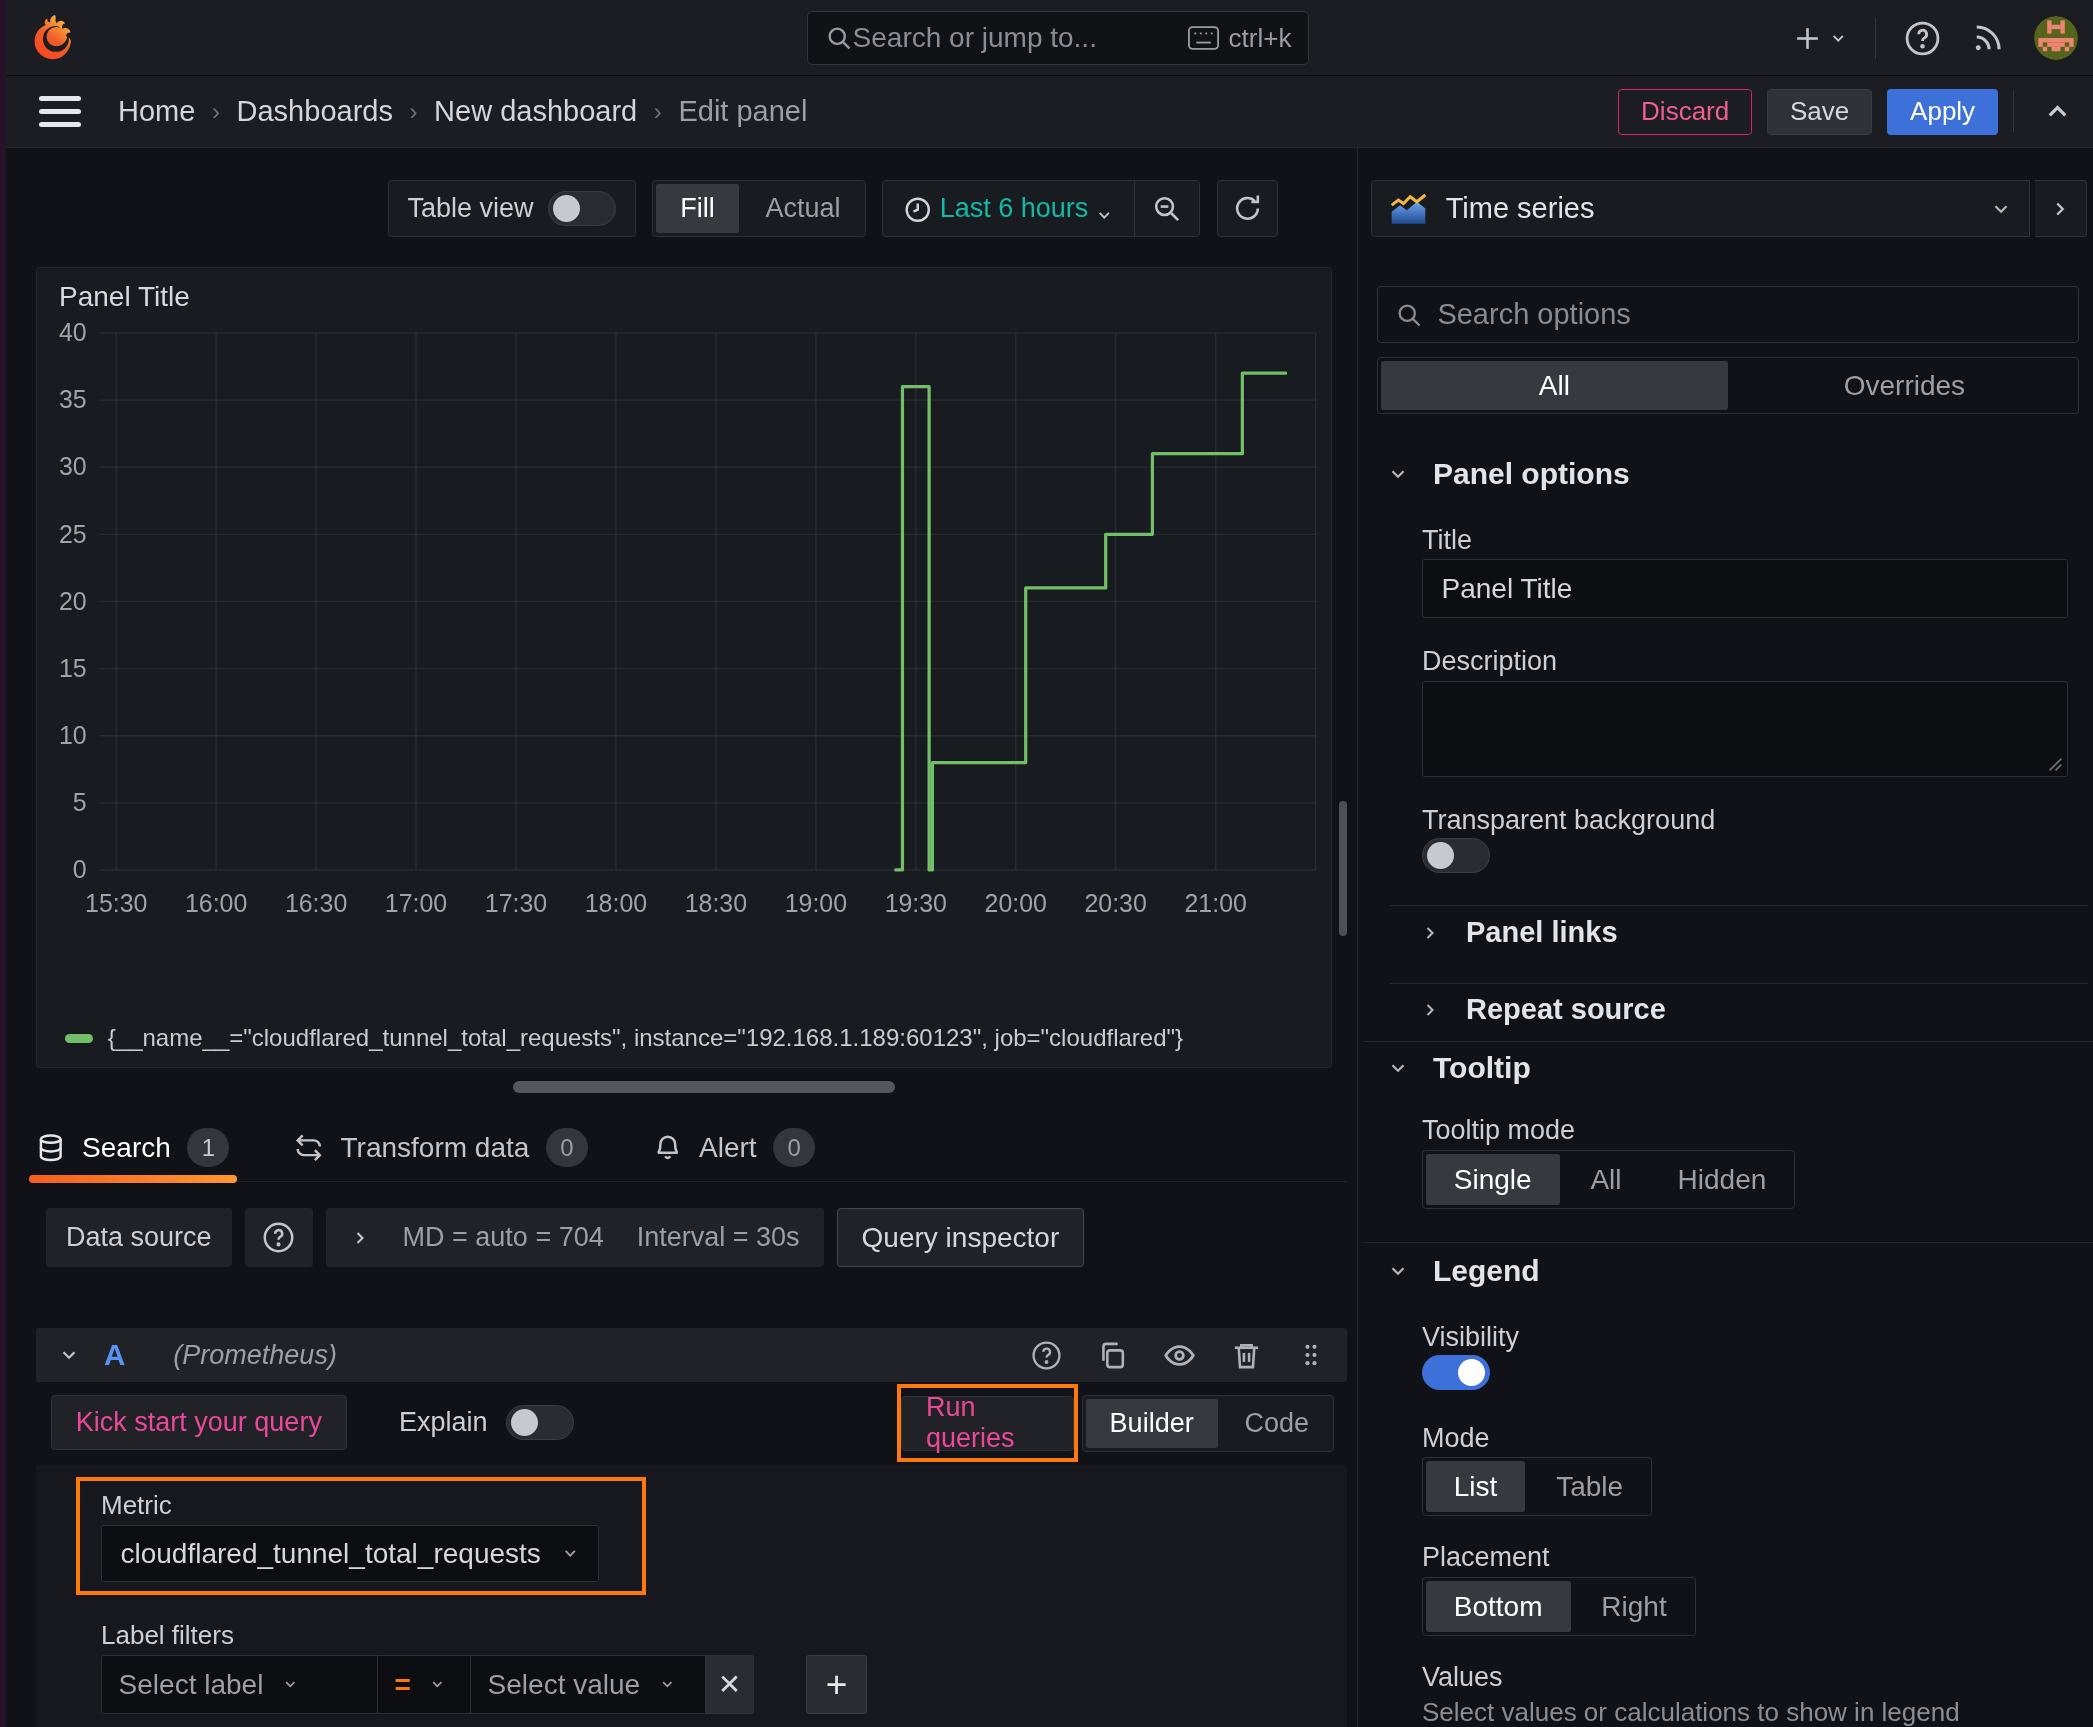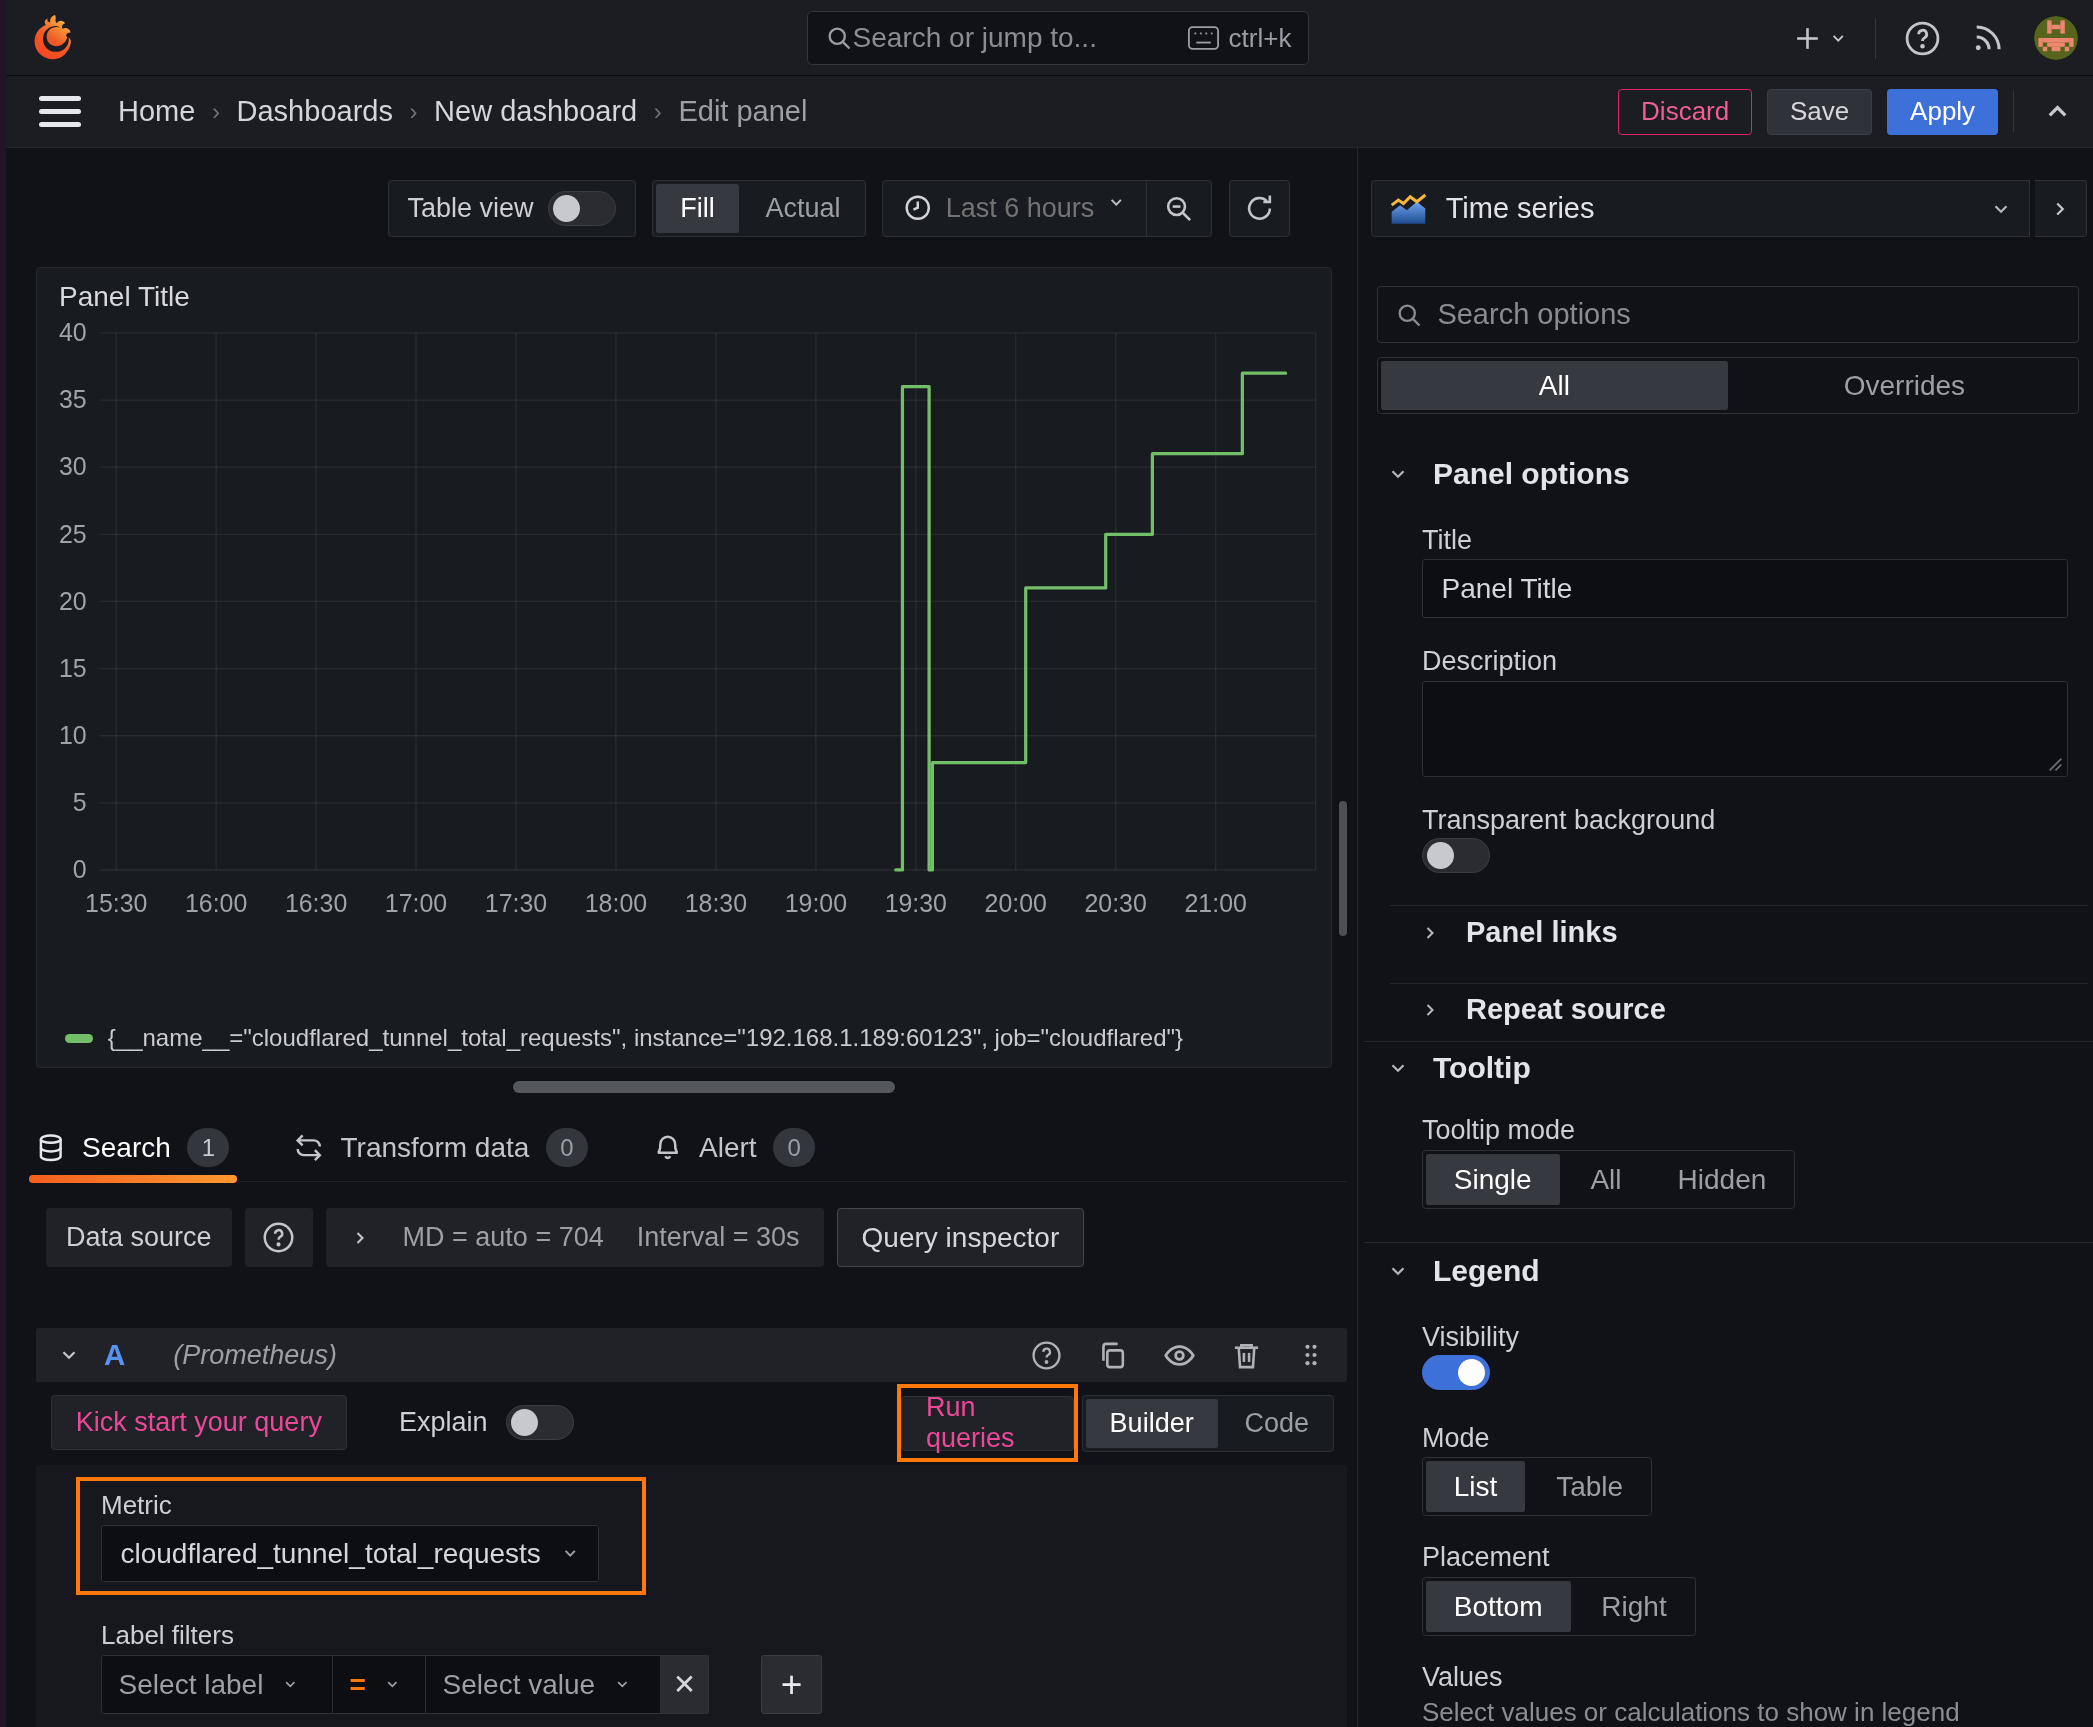--- a/index.html
+++ b/index.html
@@ -38,21 +38,21 @@
 .collapse-chev{color:#c7c9cf;margin:0 7.4px 0 13px}
 
 .main{position:absolute;left:0;top:148px;width:1357px;height:1580px}
 .v-divider{position:absolute;left:1357px;top:148px;width:0.9px;height:1580px;background:#26282e}
 .toolbar{position:absolute;left:388px;top:32px;display:flex;align-items:center;gap:16.6px}
 .tv-box{display:flex;align-items:center;gap:14.8px;border:0.9px solid var(--border);background:var(--bg-panel);border-radius:3.7px;height:57px;padding:0 18.5px;font-size:27px;color:#cdced6}
 .seg-group{display:flex;border:0.9px solid var(--border);background:var(--bg-panel);border-radius:3.7px;height:57px;overflow:hidden;align-items:stretch}
 .seg{display:flex;align-items:center;justify-content:center;padding:0 24px;font-size:27px;color:#9d9fa6;cursor:pointer}
 .seg.active{background:var(--bg-seg-active);color:#fff;border-radius:2.8px;margin:2.8px}
 .time-group{display:flex;align-items:center;border:0.9px solid var(--border);background:var(--bg-panel);border-radius:3.7px;height:57px}
-.time-main{display:flex;align-items:flex-start;gap:13px;padding:0 20px;font-size:27px;color:#737373}
+.time-main{display:flex;align-items:flex-end;gap:7px;padding:0 20px;font-size:27px;color:#14b8a6}
 .time-zoom{border-left:0.9px solid var(--border);height:100%;display:flex;align-items:center;padding:0 16.6px;color:#c3c5cb}
 .icon-box{border:0.9px solid var(--border);background:var(--bg-panel);border-radius:3.7px;height:57px;width:61px;display:flex;align-items:center;justify-content:center;color:#c3c5cb}
 
 .panel{position:absolute;left:36px;top:119px;width:1296px;height:801px;background:var(--bg-panel);border:0.9px solid #25272e;border-radius:3.7px}
 .panel-title{position:absolute;left:22px;top:13px;font-size:28px;color:#d8d9dd;font-weight:500}
 .chart-wrap{position:absolute;left:9.2px;top:52px;width:1277px;height:609px}
 .grid{stroke:rgba(204,204,220,0.09);stroke-width:1.5}
 .ax{fill:#a1a3aa;font-size:27px;font-family:"Liberation Sans",sans-serif}
 .legend-row{position:absolute;left:28px;bottom:14.8px;display:flex;align-items:center;gap:14.8px}
 .legend-swatch{width:28px;height:9.2px;border-radius:4.6px;background:var(--green)}
@@ -478,21 +478,21 @@
       <div class="metric-select">
         <span>cloudflared_tunnel_total_requests</span>
         <span class="chev ic">
           <svg width="18.5" height="18.5" viewBox="0 0 24 24" fill="none" stroke="#9d9fa6" stroke-width="2.5">
               <polyline points="6,9 12,15 18,9"></polyline>
             </svg>
         </span>
       </div>
       <div class="fld-label lf-label">Label filters</div>
       <div class="lf-row">
-        <div class="lf-select" style="width:232px;border-radius:2.8px 0 0 2.8px">
+        <div class="lf-select" style="width:277px;border-radius:2.8px 0 0 2.8px">
           <span>Select label</span>
           <span class="chev ic">
               <svg width="16.6" height="16.6" viewBox="0 0 24 24" fill="none" stroke="#9d9fa6" stroke-width="2.5">
                 <polyline points="6,9 12,15 18,9"></polyline>
               </svg>
             </span>
         </div>
         <div class="lf-select lf-op" style="width:92px">
           <span>=</span>
           <span class="chev ic">

